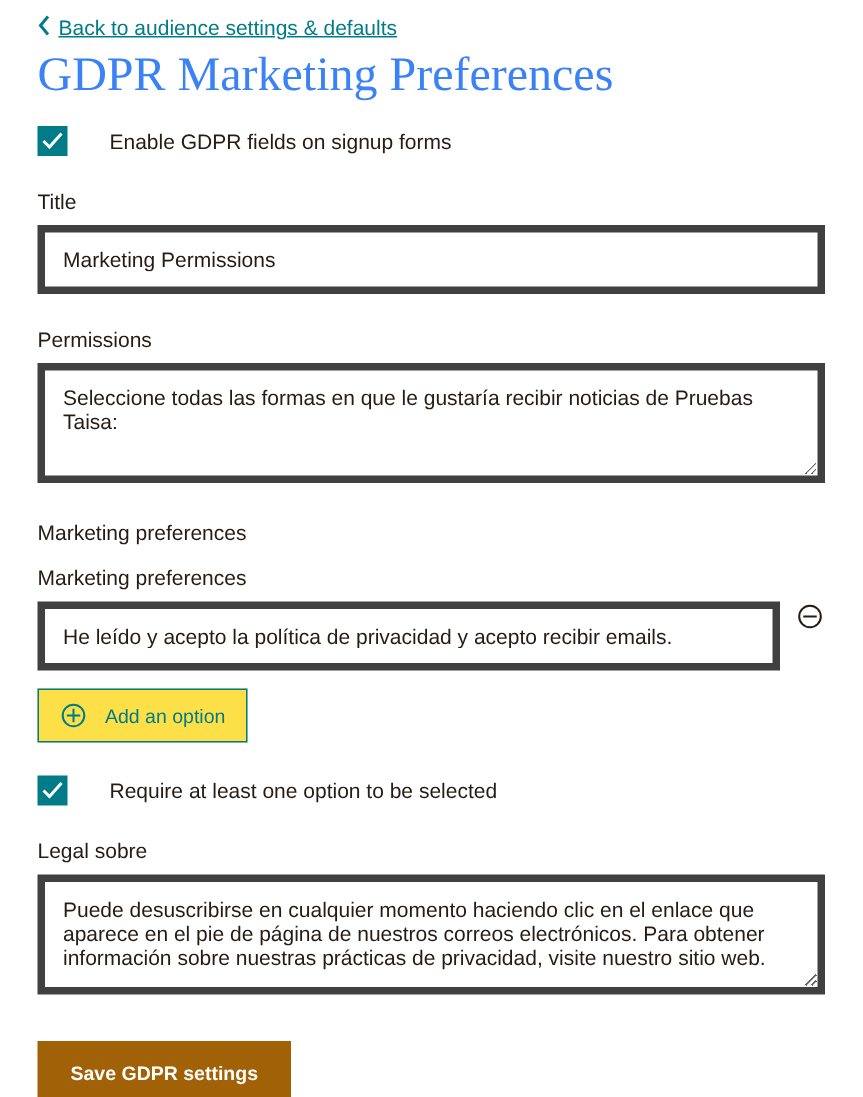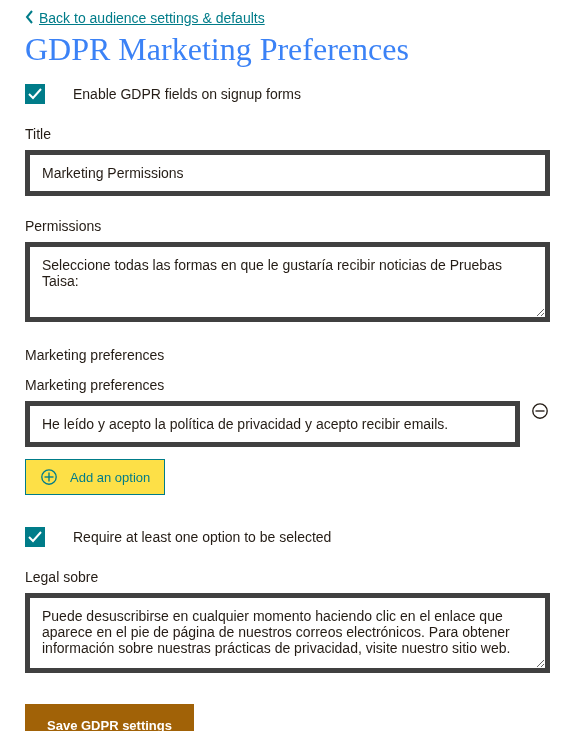--- a/index.html
+++ b/index.html
@@ -165,21 +165,21 @@
   <button class="add-option-btn">
     <svg viewBox="0 0 20 20">
       <circle cx="10" cy="10" r="8" fill="none" stroke="#007c89" stroke-width="1.5"></circle>
       <line x1="10" y1="5" x2="10" y2="15" stroke="#007c89" stroke-width="1.5"></line>
       <line x1="5" y1="10" x2="15" y2="10" stroke="#007c89" stroke-width="1.5"></line>
     </svg>
     <span>Add an option</span>
   </button>
 </div>
 
-<div class="checkbox-row" style="margin-top:32px;">
+<div class="checkbox-row" style="margin-top:22px;">
   <span class="checkbox">
     <svg viewBox="0 0 14 12">
         <polyline points="1,6 5,10 13,1" fill="none" stroke="#fff" stroke-width="2"></polyline>
       </svg>
   </span>
   <span>Require at least one option to be selected</span>
 </div>
 
 <div class="field-group">
   <label class="field-label">Legal sobre</label>

